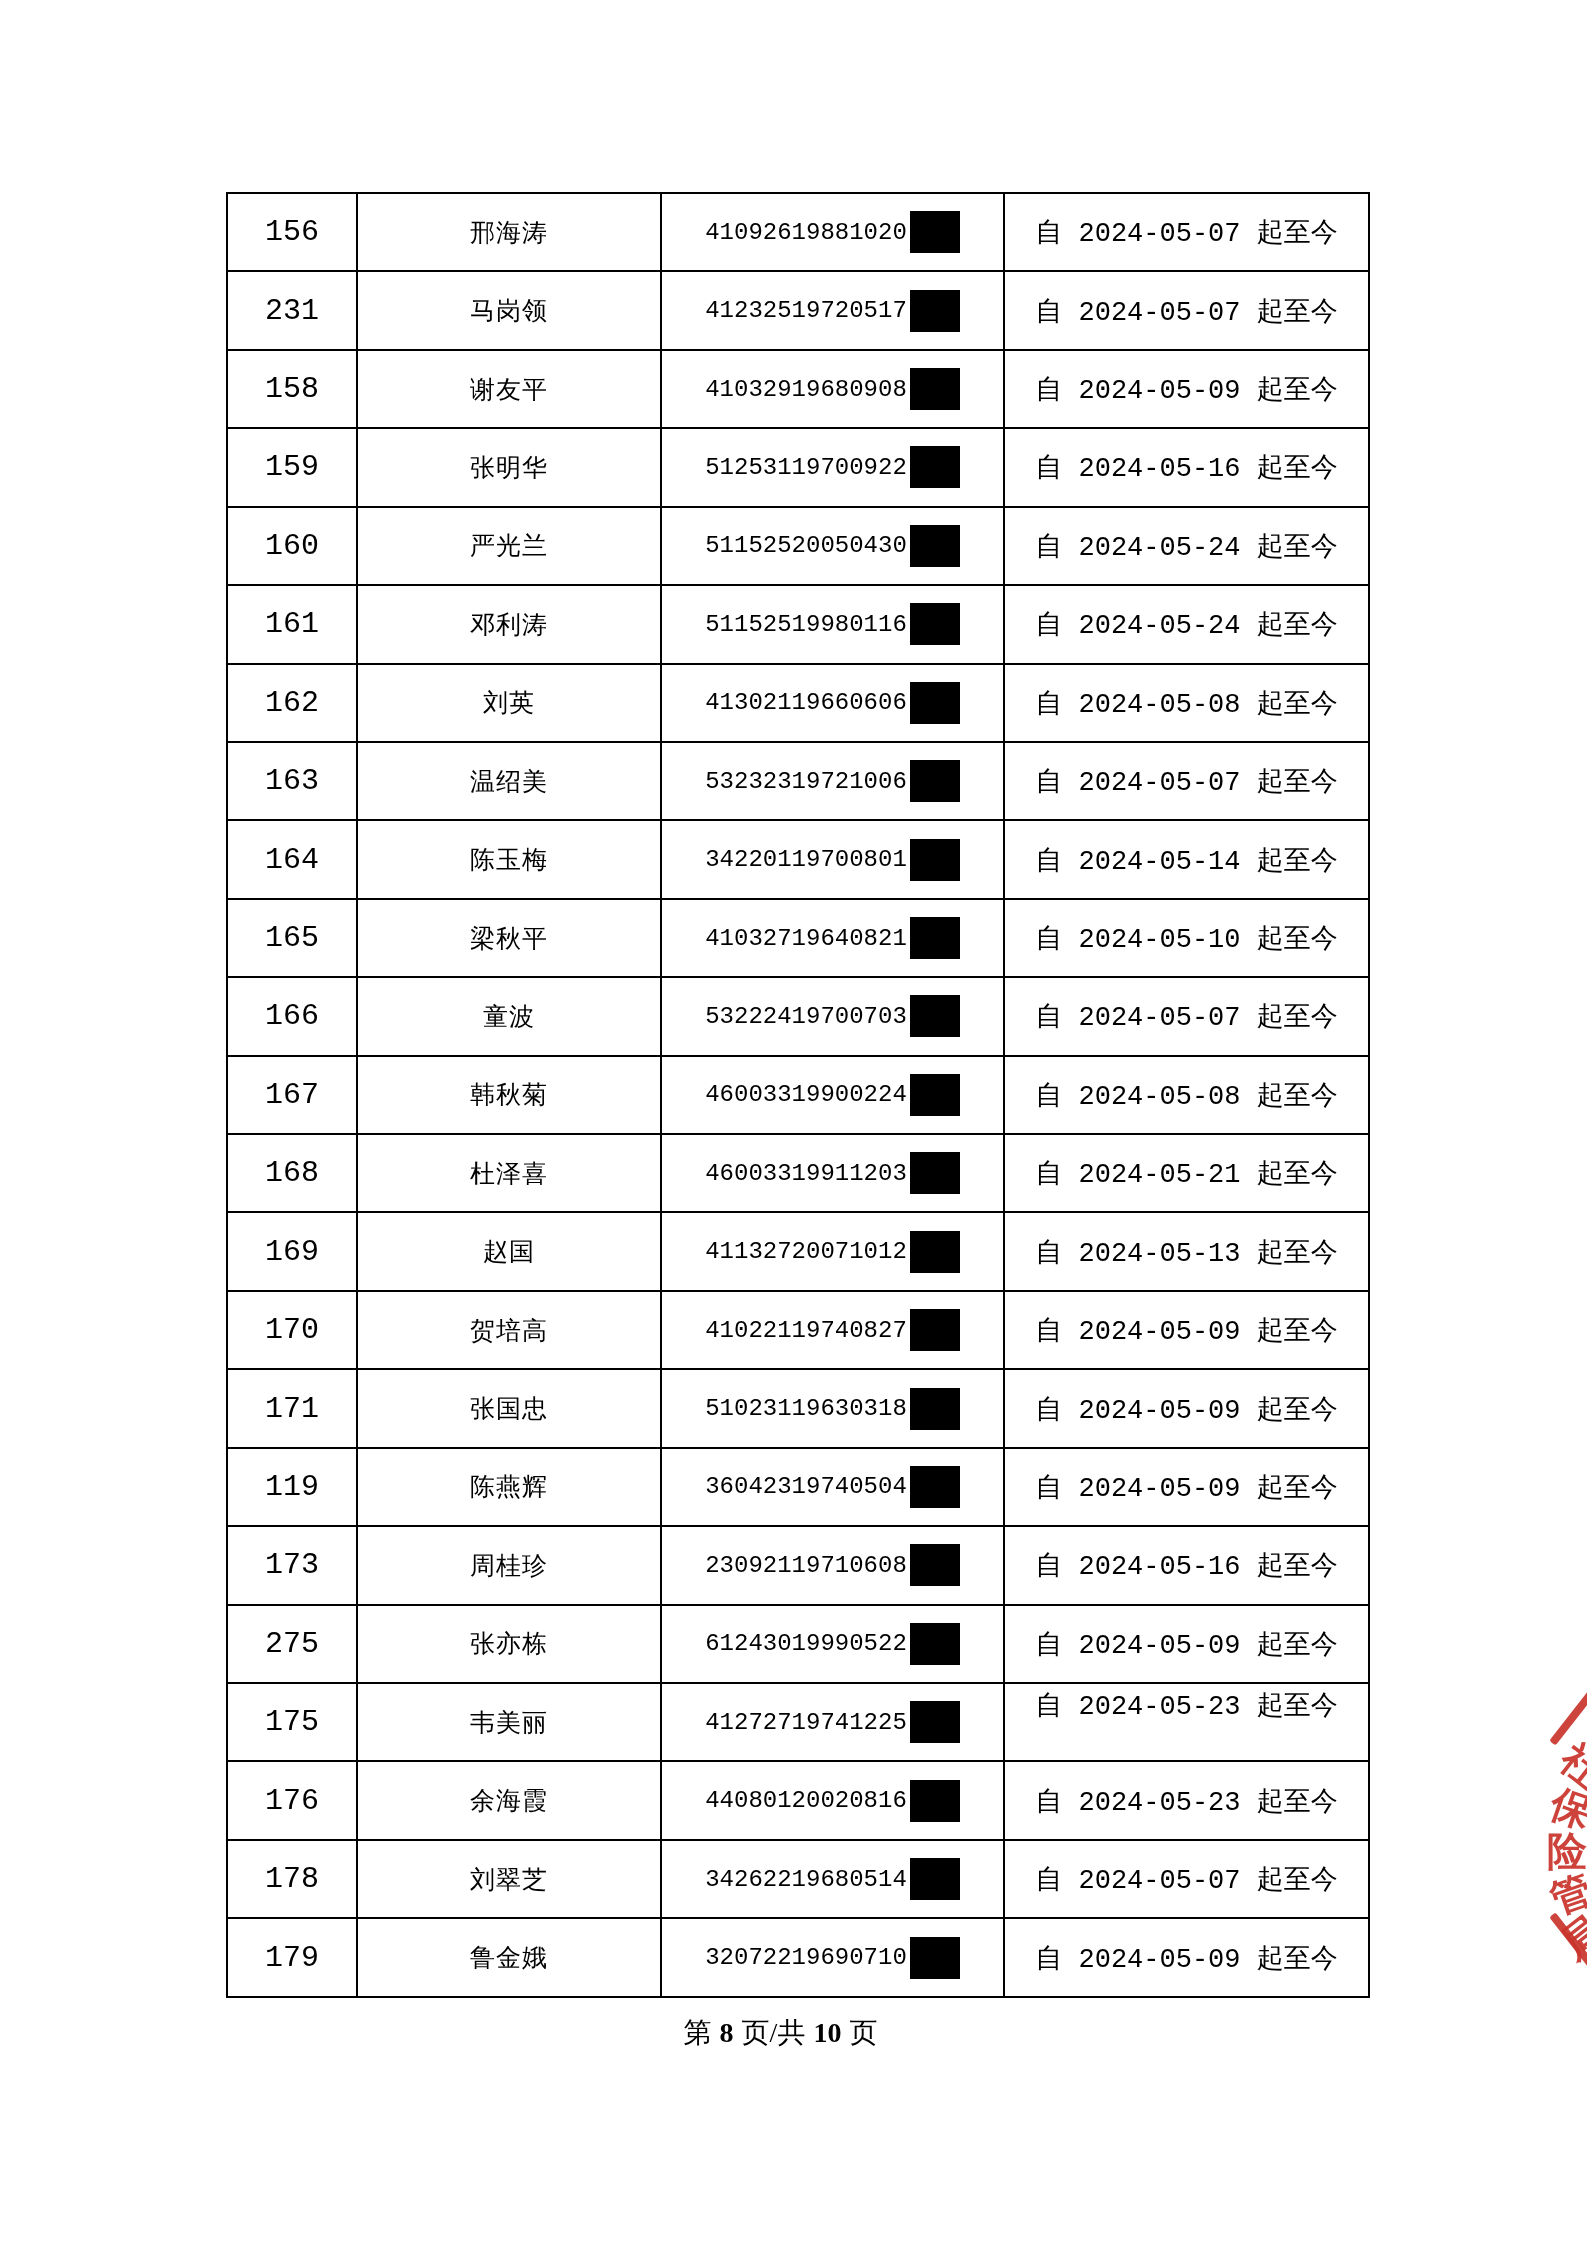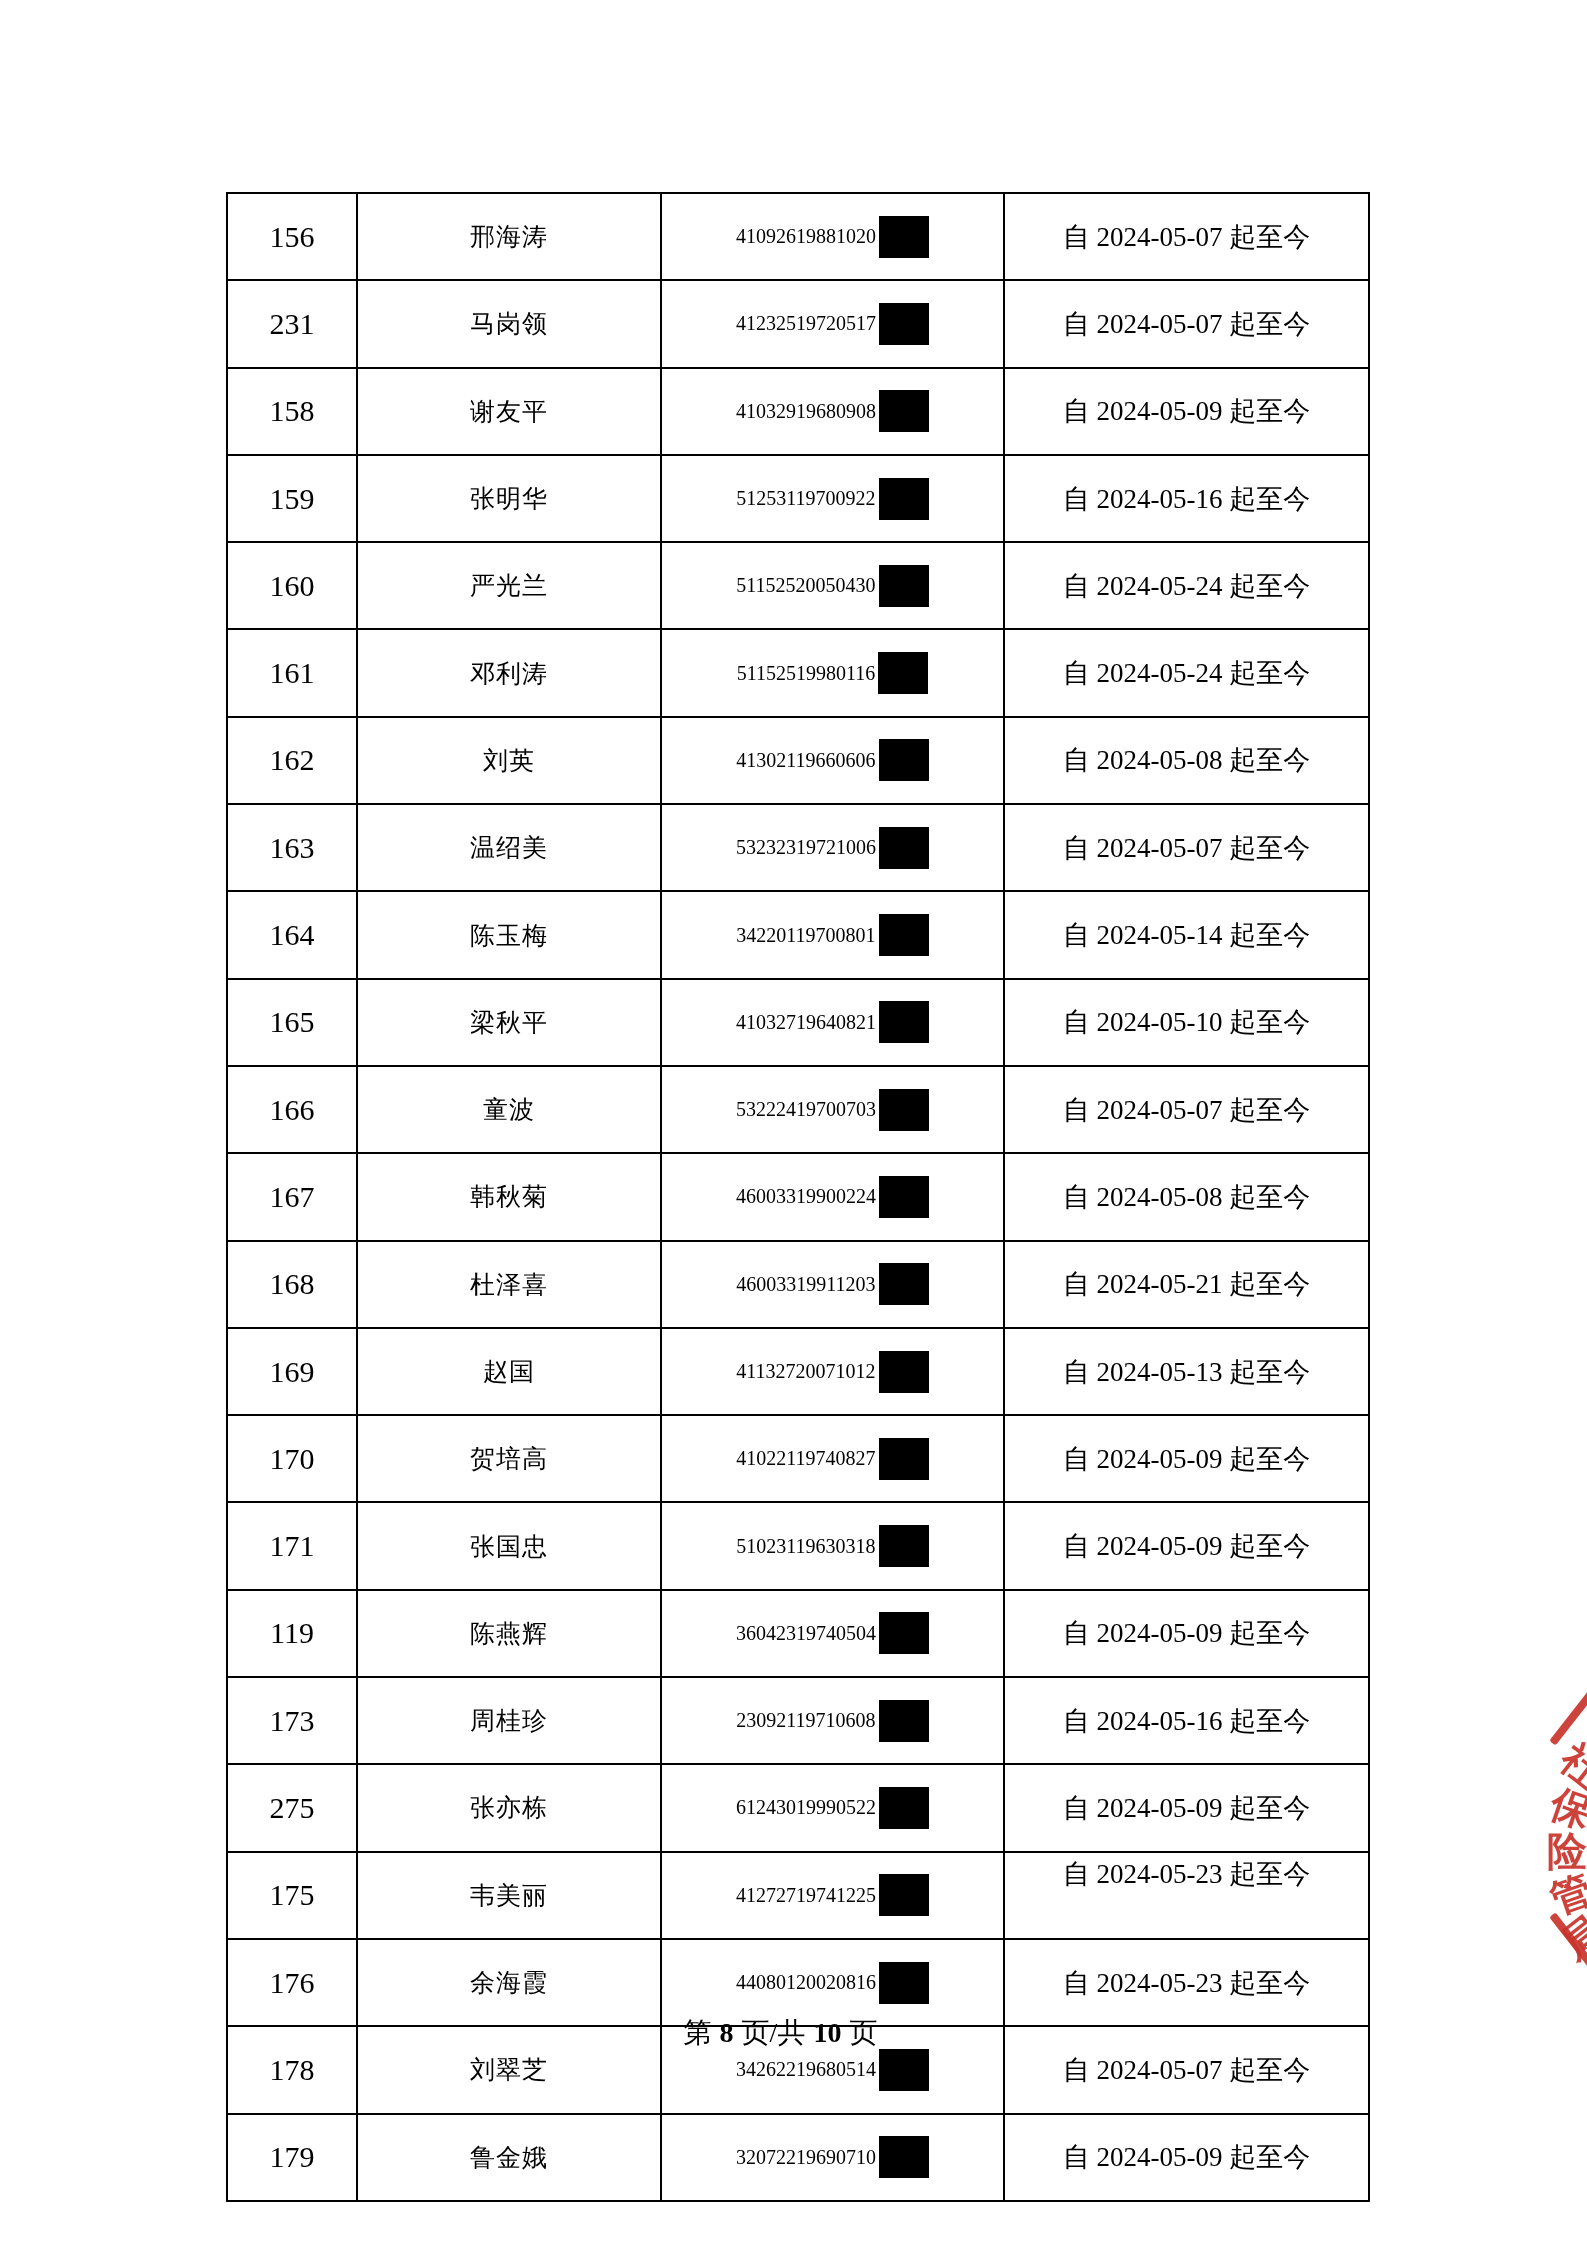--- a/index.html
+++ b/index.html
@@ -11,34 +11,35 @@
     overflow: hidden;
     font-family: "Liberation Serif", "DejaVu Serif", serif;
     color: #000;
   }
 
   table.roster {
     position: absolute;
     left: 226px;
     top: 192px;
     width: 1142px;
-    height: 2010px;
+    height: 1806px;
     border-collapse: collapse;
     table-layout: fixed;
+    font-family: Liberation Mono, monospace;
   }
   table.roster td {
     border: 2px solid #000;
     text-align: center;
     vertical-align: middle;
     padding: 0;
     overflow: hidden;
   }
   td.c-no     { font-size: 30px; }
   td.c-name   { font-size: 25px; letter-spacing: 1px; }
-  td.c-id     { font-size: 20px; white-space: nowrap; }
+  td.c-id     { font-size: 24px; white-space: nowrap; }
   td.c-period { font-size: 27px; white-space: nowrap; margin-left: 9px; }
   td.c-period.top-align { vertical-align: top; padding-top: 3px; }
 
   .idwrap { display: inline-flex; align-items: center; }
   .redact {
     display: inline-block;
     width: 50px;
     height: 42px;
     background: #000;
     margin-left: 3px;

